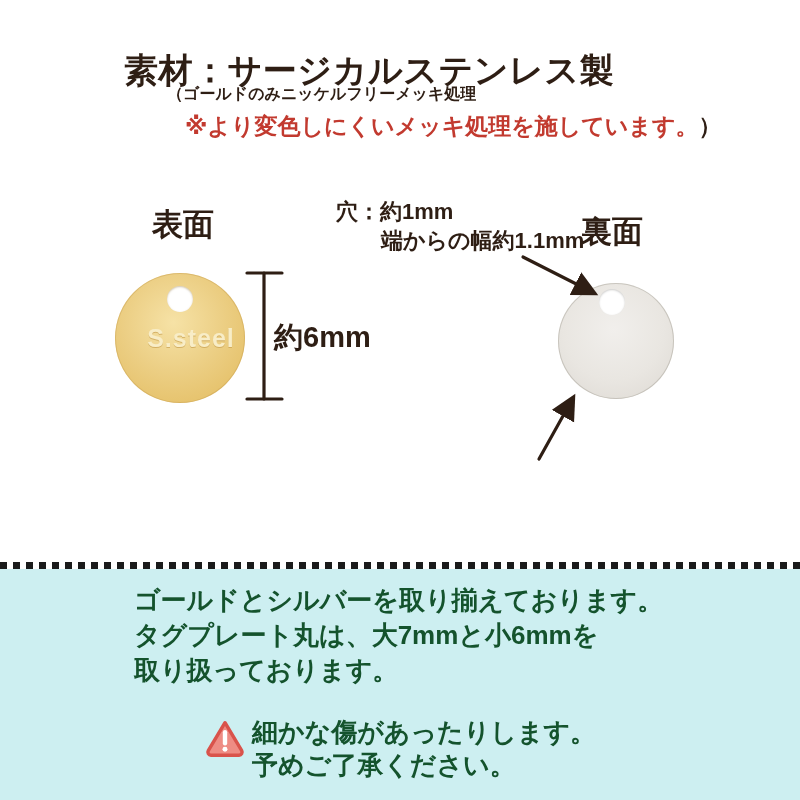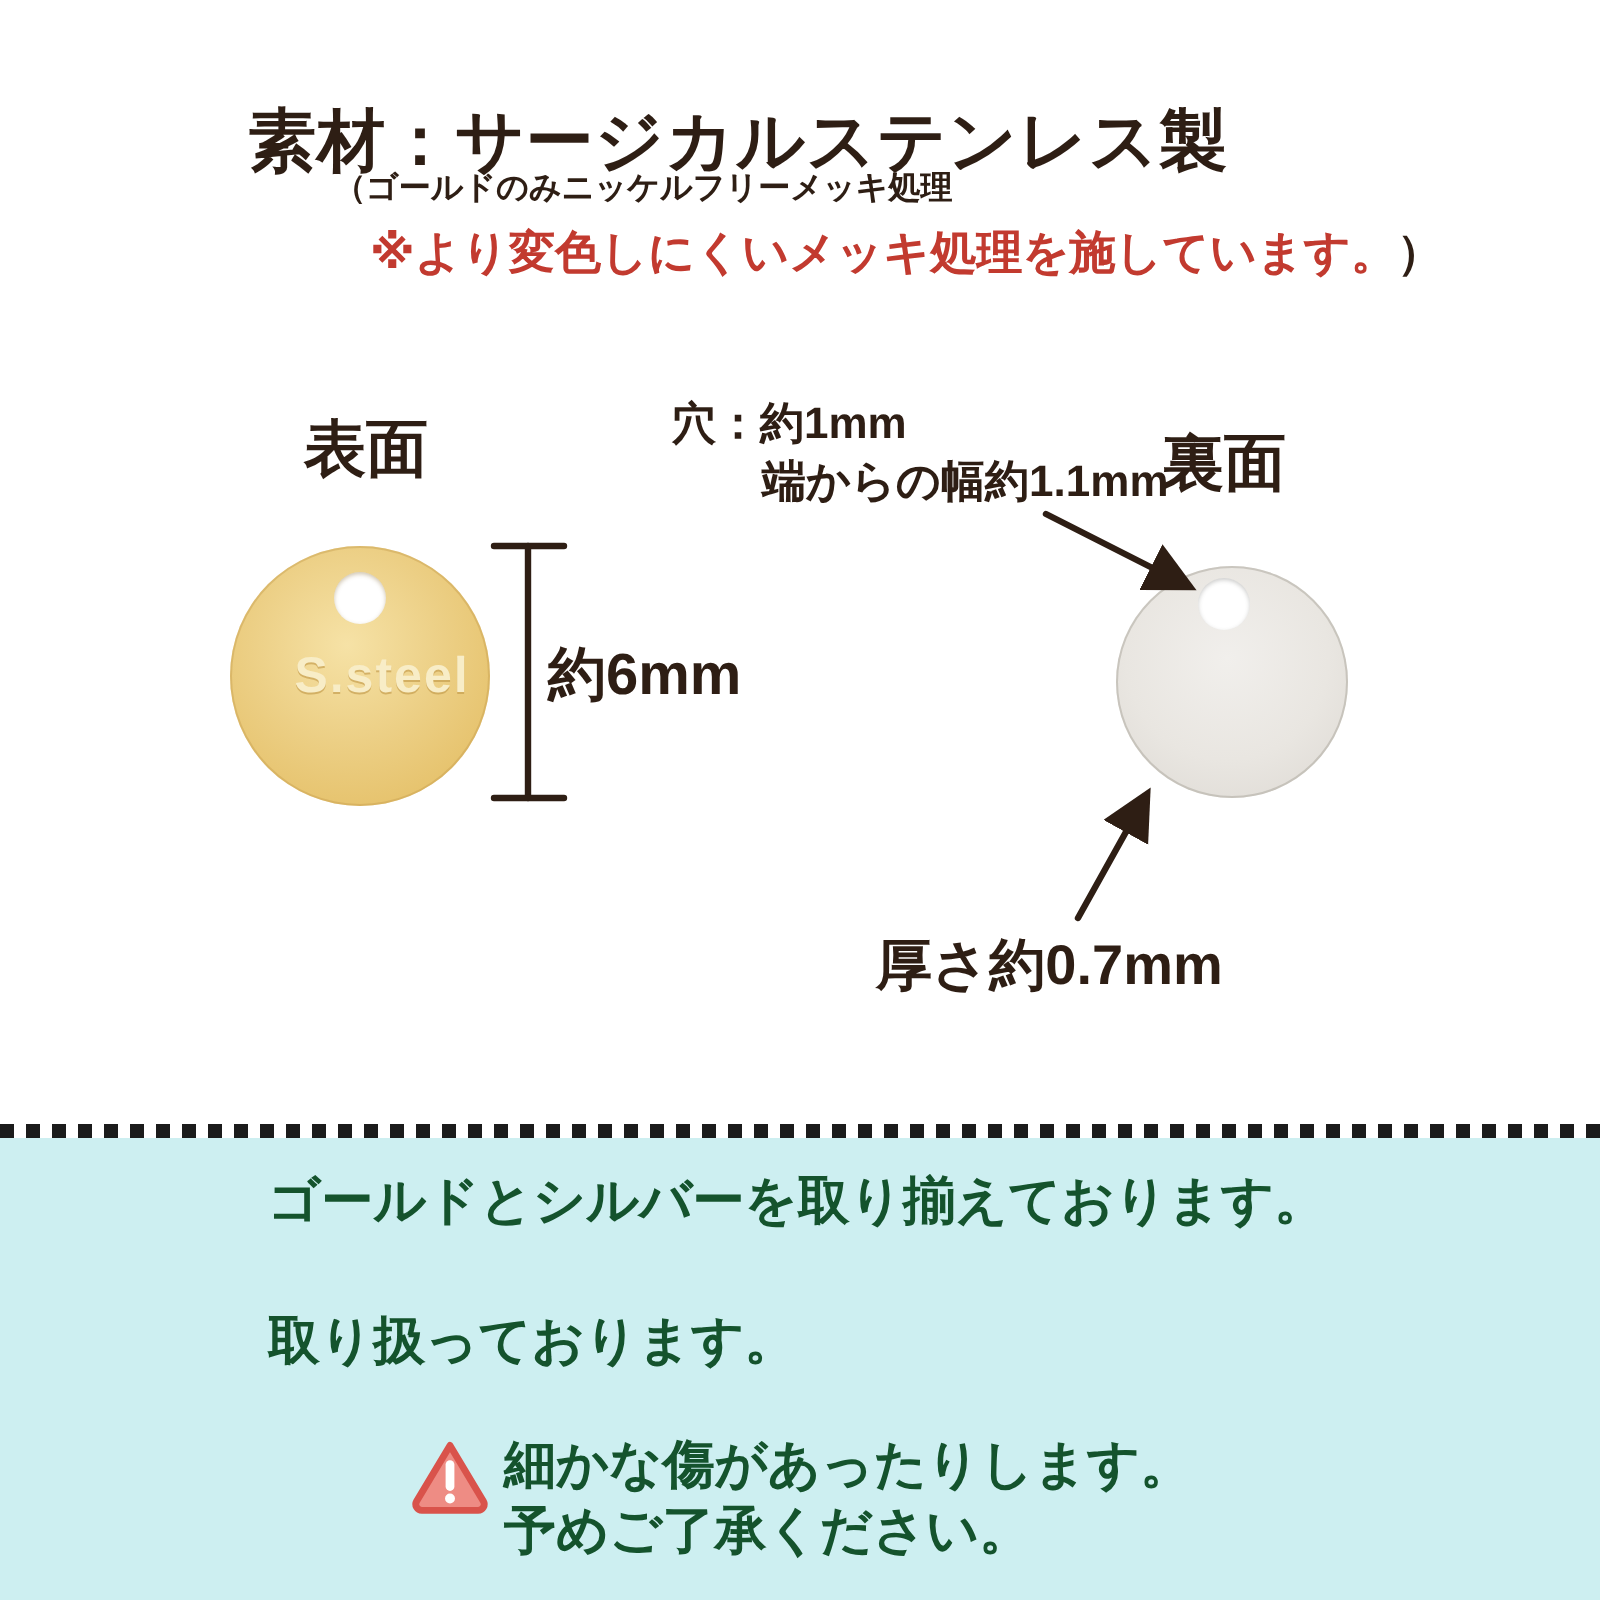--- a/index.html
+++ b/index.html
@@ -88,41 +88,41 @@
     <div class="gold-hole"></div>
     <div class="engraving">S.steel</div>
   </div>
 
   <div class="abs b diameter">約6mm</div>
 
   <div class="abs silver-tag">
     <div class="silver-hole"></div>
   </div>
 
-  <div class="abs b thickness">厚さ約0.7mm</div>
 
   <svg class="overlay" viewBox="0 0 800 800">
     <defs>
       <marker id="ah" markerWidth="10" markerHeight="10" refX="6.5" refY="4" orient="auto">
         <path d="M0,0 L8,4 L0,8 Z" fill="#2e1e14"></path>
       </marker>
     </defs>
     <g stroke="#2e1e14" stroke-width="3.2" fill="none" stroke-linecap="round">
       <line x1="264" y1="273" x2="264" y2="399"></line>
       <line x1="247" y1="273" x2="282" y2="273"></line>
       <line x1="247" y1="399" x2="282" y2="399"></line>
       <line x1="523" y1="257" x2="594" y2="293" marker-end="url(#ah)"></line>
       <line x1="539" y1="459" x2="573" y2="398" marker-end="url(#ah)"></line>
     </g>
   </svg>
 
   <div class="abs dotted"></div>
 
   <div class="abs panel">
     <div class="panel-line pl0">ゴールドとシルバーを取り揃えております。</div>
+    <div class="panel-line pl1">タグプレート丸は、大7mmと小6mmを</div>
     <div class="panel-line pl2">取り扱っております。</div>
 
     <svg class="warn-icon" viewBox="0 0 44 40">
       <path d="M22 4 L39.5 33.2 a3.2 3.2 0 0 1 -2.8 4.8 H7.3 a3.2 3.2 0 0 1 -2.8 -4.8 Z" fill="#ee8c84" stroke="#d9534b" stroke-width="3.6" stroke-linejoin="round"></path>
       <line x1="22" y1="14" x2="22" y2="25.5" stroke="#ffffff" stroke-width="4.6" stroke-linecap="round"></line>
       <circle cx="22" cy="31.8" r="2.6" fill="#ffffff"></circle>
     </svg>
     <div class="warn-line wl0">細かな傷があったりします。</div>
     <div class="warn-line wl1">予めご了承ください。</div>
   </div>

